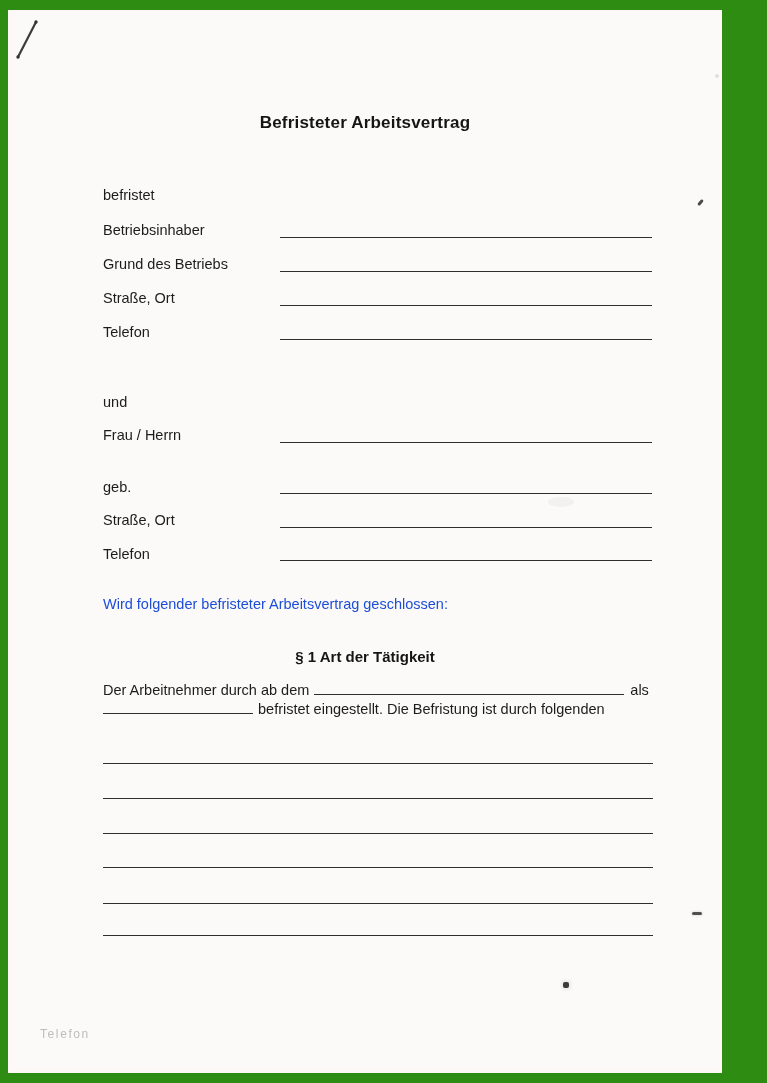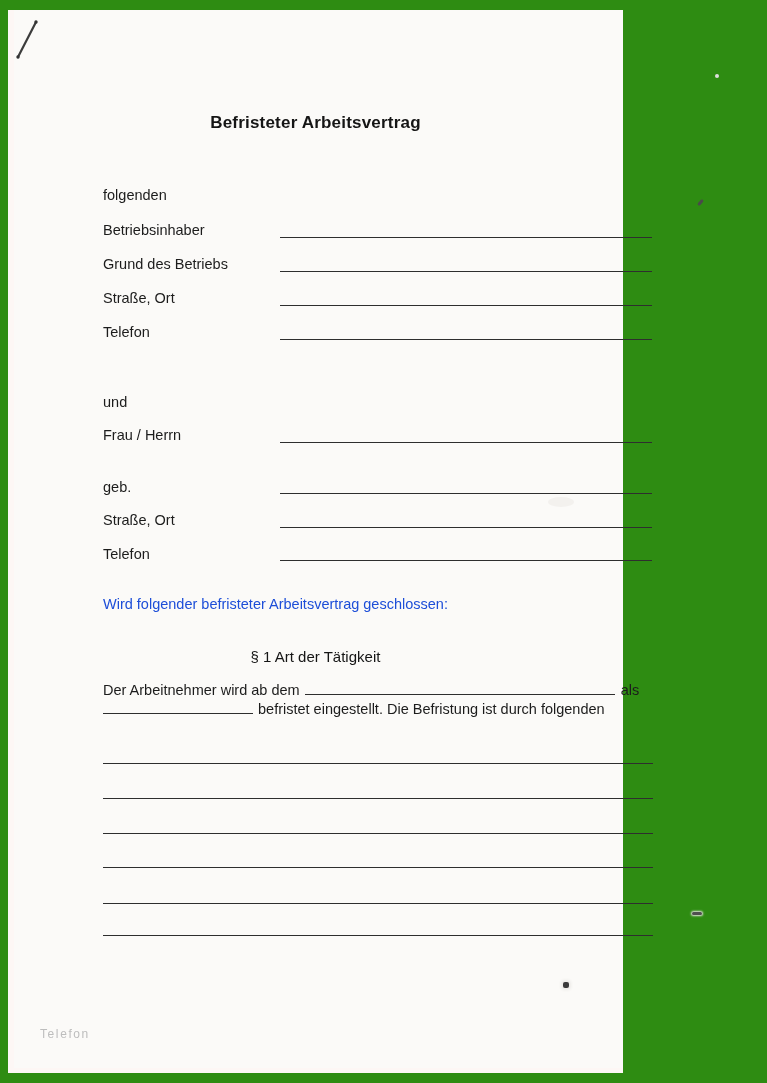--- a/index.html
+++ b/index.html
@@ -8,21 +8,21 @@
     height: 1083px;
     background: #2e8c12;
     position: relative;
     font-family: "Liberation Sans", "DejaVu Sans", sans-serif;
     overflow: hidden;
   }
   .paper {
     position: absolute;
     left: 8px;
     top: 10px;
-    width: 615px;
+    width: 714px;
     height: 1063px;
     background: #fbfaf8;
   }
   .edge-strip-left {
     position: absolute;
     left: 0; top: 0;
     width: 6px; height: 100%;
     background: #fdf7f5;
   }
   .edge-strip-bottom {
@@ -68,21 +68,21 @@
     font-size: 14.5px;
     color: #1d4ed8;
     white-space: nowrap;
   }
   .section-heading {
     position: absolute;
     left: 0; top: 638px;
     width: 100%;
     text-align: center;
     font-size: 15px;
-    font-weight: normal;
+    font-weight: bold;
     color: #151515;
   }
   .paragraph {
     position: absolute;
     left: 95px; top: 671px;
     width: 570px;
     font-size: 14.5px;
     color: #1c1c1c;
     line-height: 17.5px;
   }
@@ -124,21 +124,21 @@
   </svg>
 
   <div class="speck speck-faint-dot"></div>
   <div class="speck speck-right-upper"></div>
   <div class="speck smudge"></div>
   <div class="speck speck-right-lower"></div>
   <div class="speck speck-bottom"></div>
 
   <div class="title">Befristeter Arbeitsvertrag</div>
 
-  <div class="label" style="top:177px">folgenden</div>
+  <div class="label" style="top:177px">befristet</div>
 
   <div class="label" style="top:212px">Betriebsinhaber</div>
   <div class="field-line" style="top:227px"></div>
 
   <div class="label" style="top:246px">Grund des Betriebs</div>
   <div class="field-line" style="top:261px"></div>
 
   <div class="label" style="top:280px">Straße, Ort</div>
   <div class="field-line" style="top:295px"></div>
 
@@ -157,21 +157,21 @@
   <div class="field-line" style="top:517px"></div>
 
   <div class="label" style="top:536px">Telefon</div>
   <div class="field-line" style="top:550px"></div>
 
   <div class="lead-in">Wird folgender befristeter Arbeitsvertrag geschlossen:</div>
 
   <div class="section-heading">§ 1 Art der Tätigkeit</div>
 
   <div class="paragraph">
-    <div class="pline"><span>Der Arbeitnehmer wird ab dem</span><span class="inline-blank blank-1"></span><span>als</span></div>
+    <div class="pline"><span>Der Arbeitnehmer durch ab dem</span><span class="inline-blank blank-1"></span><span>als</span></div>
     <div class="pline"><span class="inline-blank blank-2"></span><span>befristet eingestellt. Die Befristung ist durch folgenden</span></div>
   </div>
 
   <div class="write-line" style="top:753px"></div>
   <div class="write-line" style="top:788px"></div>
   <div class="write-line" style="top:823px"></div>
   <div class="write-line" style="top:857px"></div>
   <div class="write-line" style="top:893px"></div>
   <div class="write-line" style="top:925px"></div>
 

